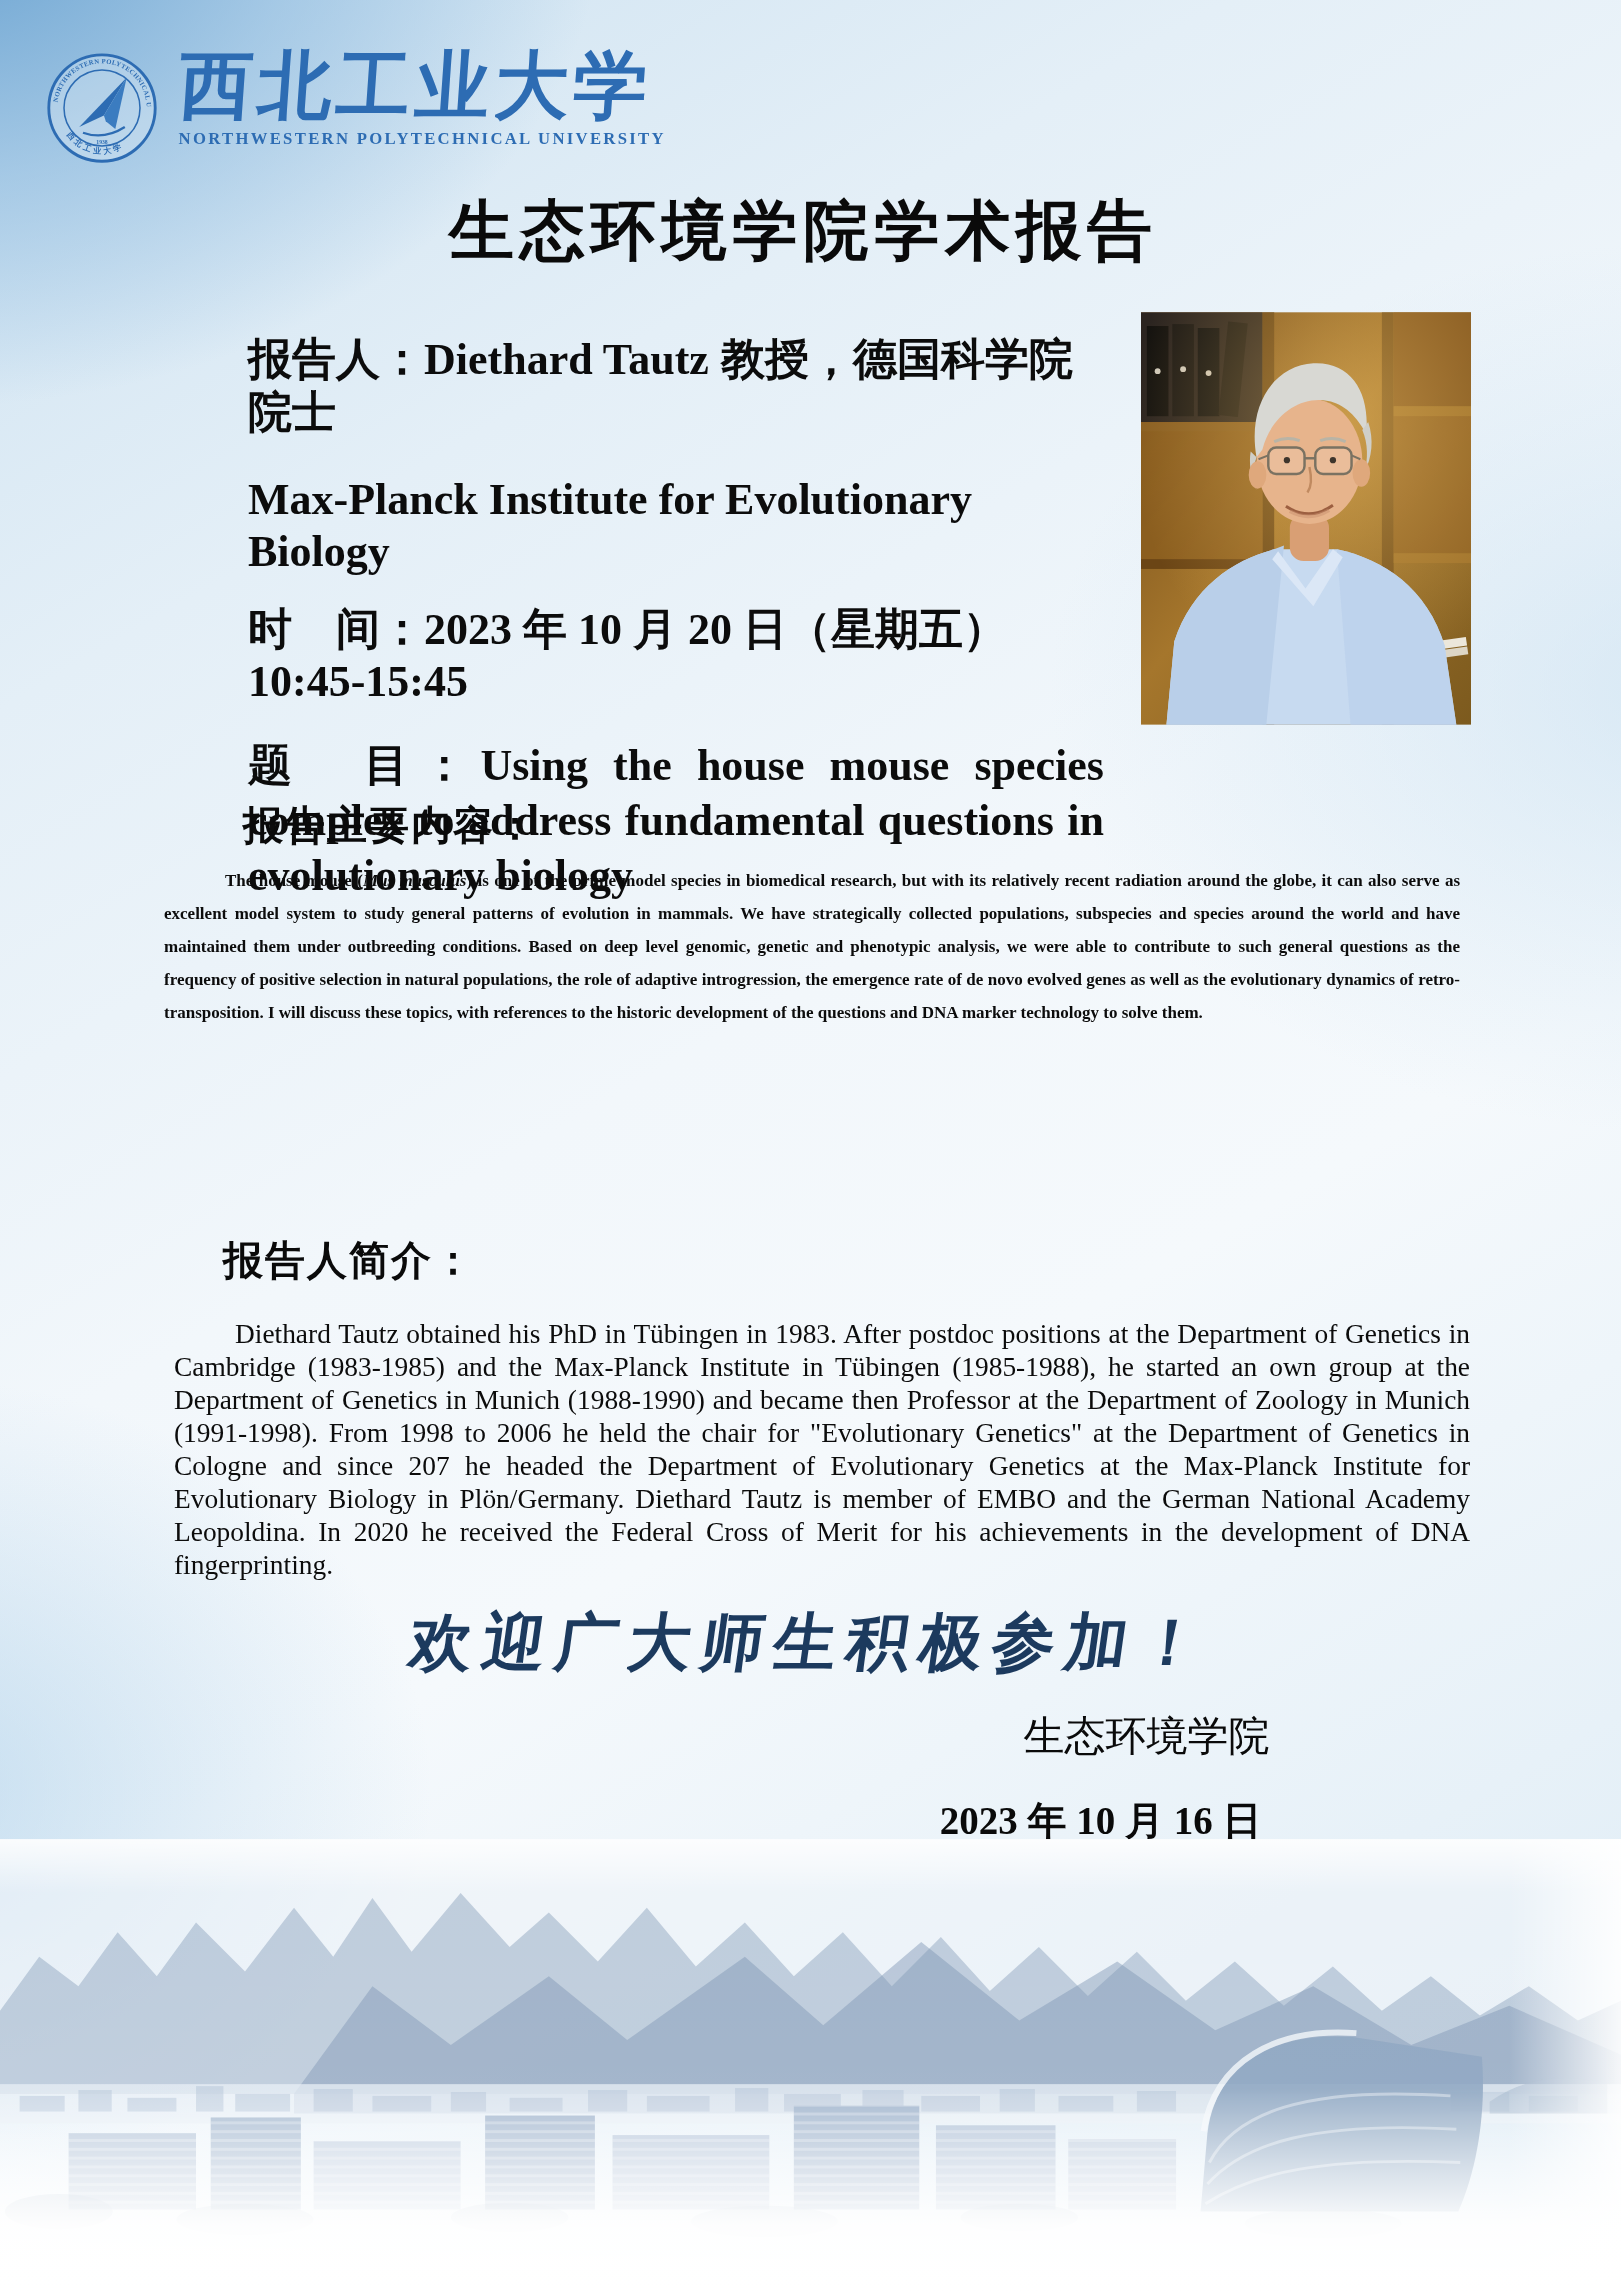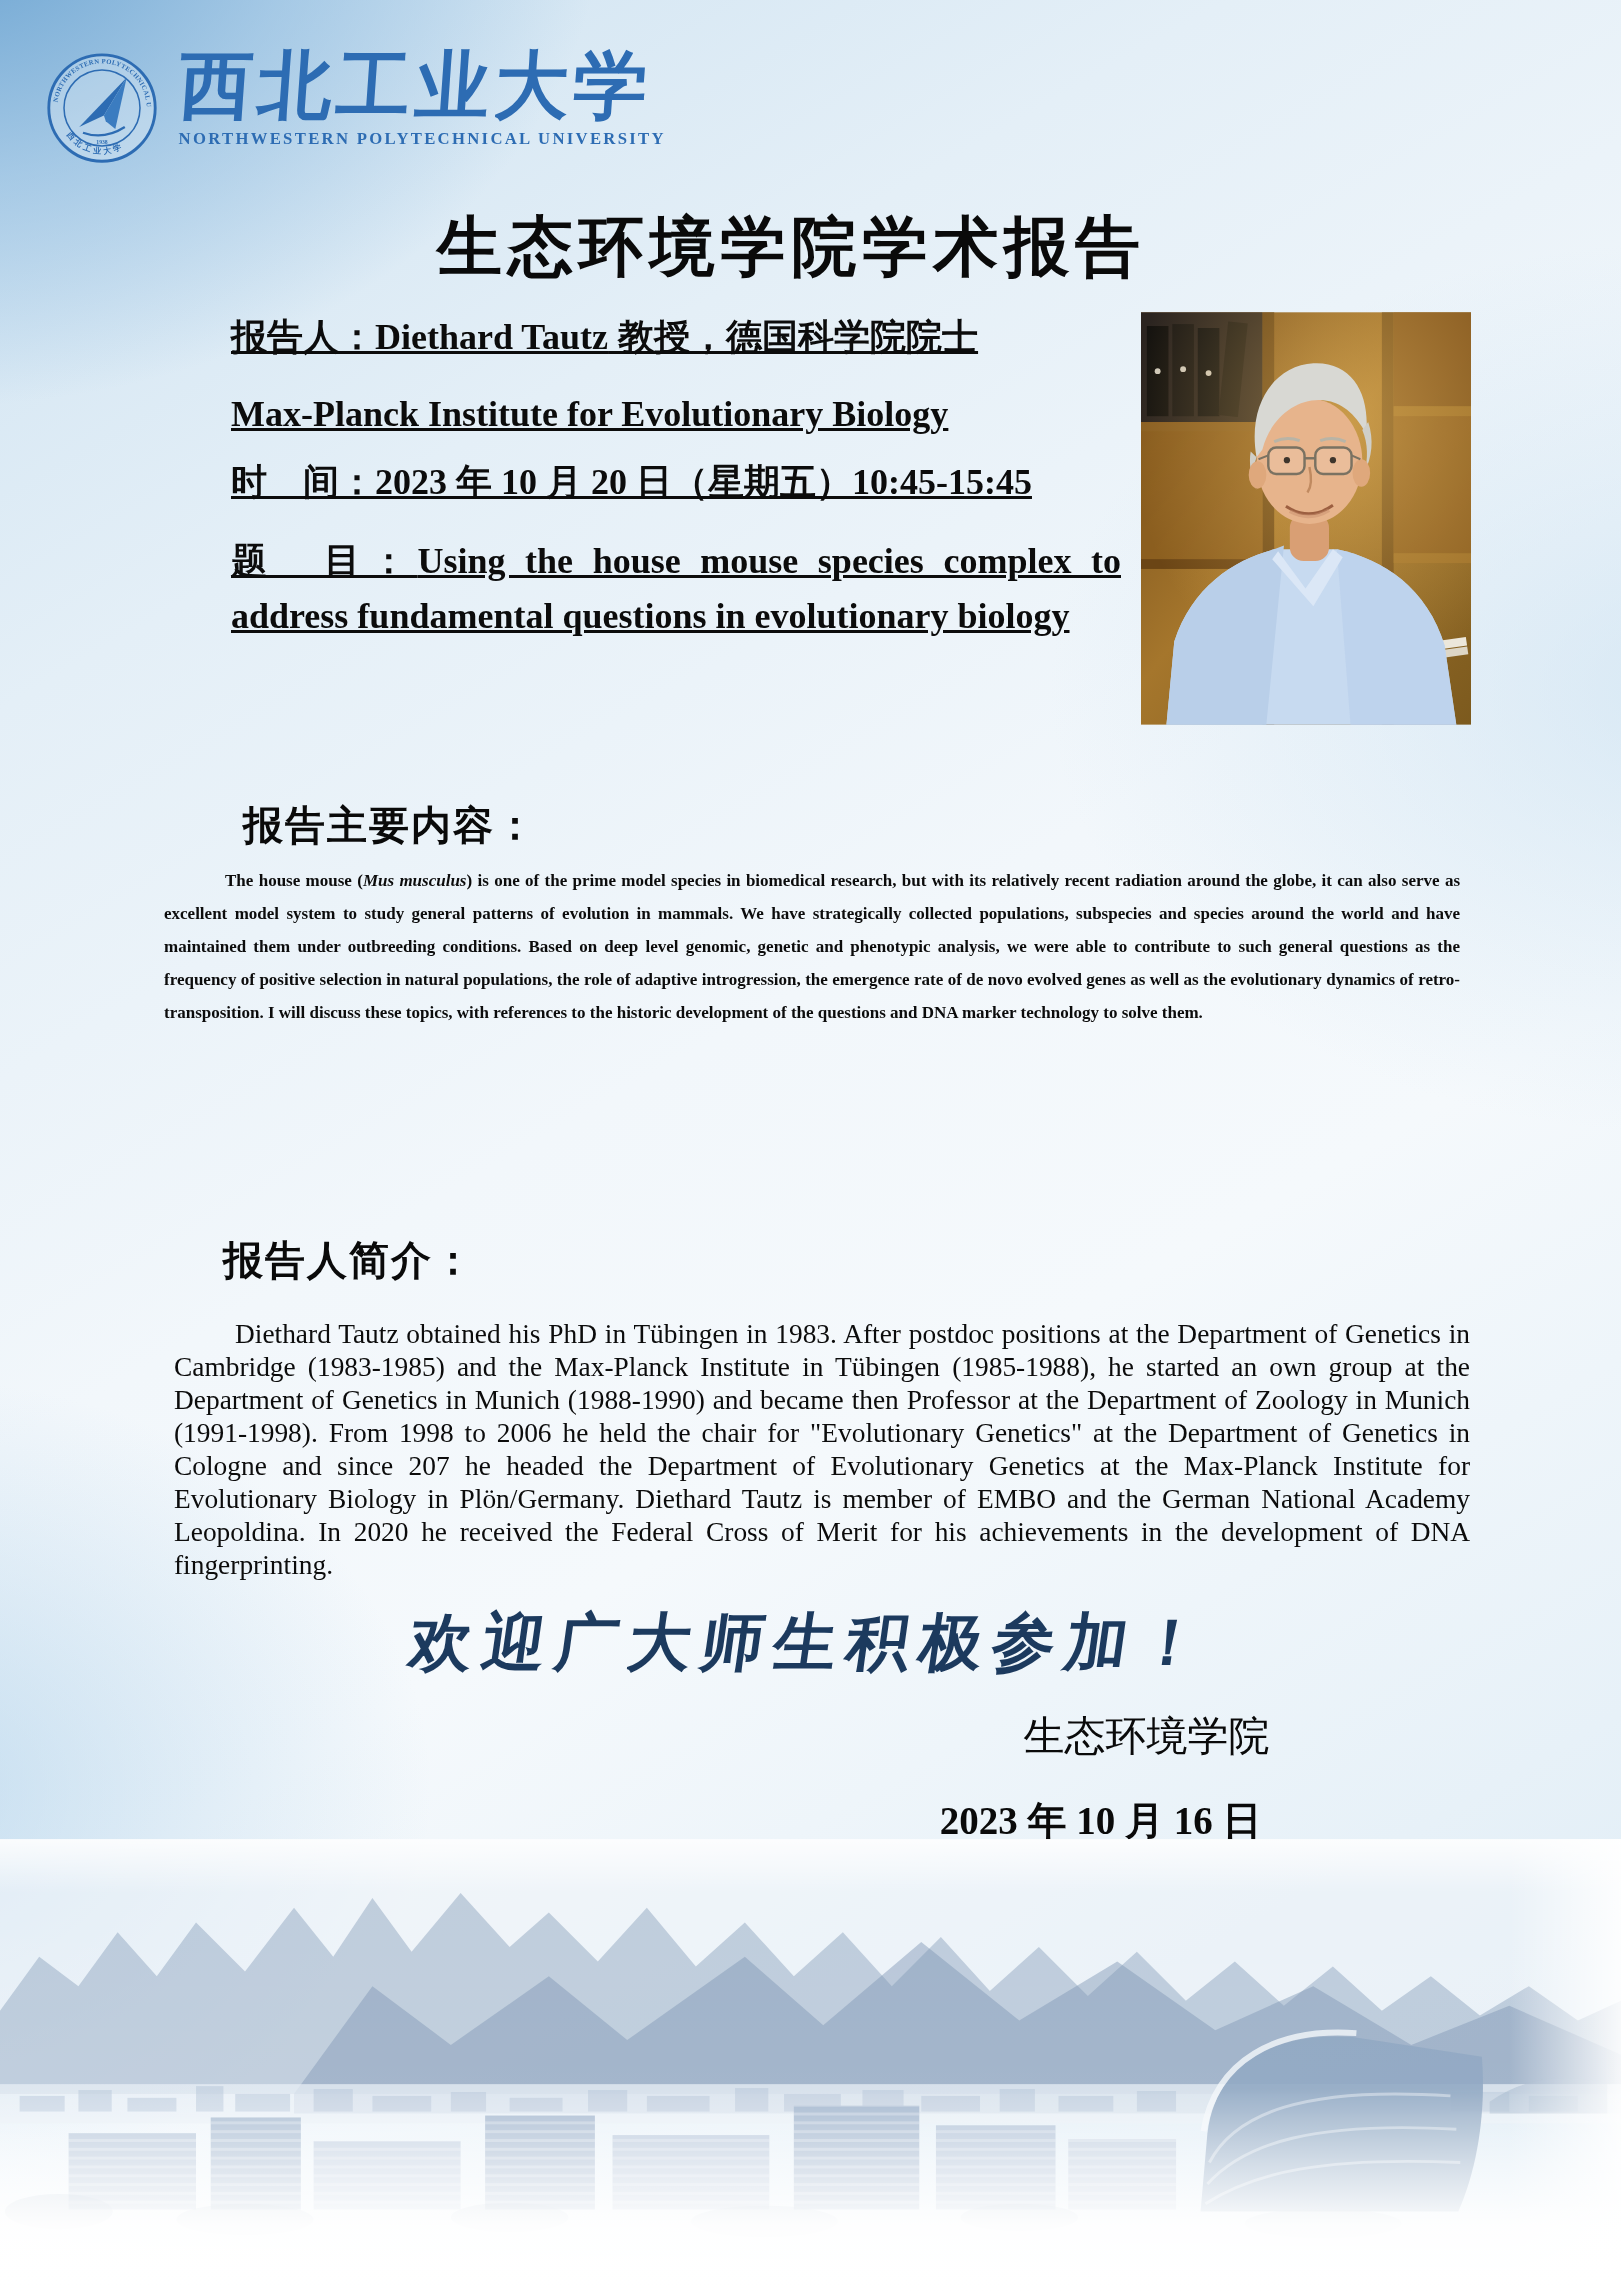--- a/index.html
+++ b/index.html
@@ -11,26 +11,26 @@
       radial-gradient(1078px 804px at -4% -4%, rgba(96,156,205,.95), rgba(128,178,219,.55) 34%, rgba(190,220,240,0) 62%),
       radial-gradient(882px 686px at -6% 78%, rgba(150,195,228,.5), rgba(200,228,245,0) 60%),
       radial-gradient(980px 686px at 104% 30%, rgba(190,218,238,.5), rgba(220,238,250,0) 65%),
       linear-gradient(150deg,#cde2f1 0%,#e4eff7 22%,#f2f7fb 45%,#f5f9fc 60%,#e7f1f8 82%,#dbeaf4 100%);
   }
   .logo-row{position:absolute;top:51px;left:45px;display:flex;align-items:flex-start;}
   .emblem{width:114px;height:114px;flex:0 0 auto;}
   .logo-text{margin-left:19.6px;margin-top:-3.9px;}
   .logo-cn{font-size:74px;line-height:1.08;font-weight:bold;color:#2d6cb3;letter-spacing:4.9px;transform:skewX(-4deg);}
   .logo-en{margin-top:2px;font-size:16.7px;font-weight:bold;color:#2d6cb3;letter-spacing:2.3px;font-family:"Liberation Serif",serif;}
-  .title{position:absolute;top:186px;left:0;width:1549px;margin:17px;text-align:center;
-    font-size:65px;font-weight:900;letter-spacing:5.9px;color:#0a0a0a;}
+  .title{position:absolute;top:186px;left:0;width:1549px;margin:1px;text-align:center;
+    font-size:65px;font-weight:900;letter-spacing:5.9px;color:#0a0a0a;padding-left:28px;}
   .photo{position:absolute;left:1141px;top:312px;width:330px;height:413px;margin:0;}
   .photo svg{width:100%;height:100%;display:block;}
   .info{position:absolute;left:231px;top:316px;width:890px;}
-  .info p{margin:0;line-height:1.18;font-size:36px;text-decoration:underline;}
+  .info p{margin:17px;line-height:1.18;font-size:44px;}
   .zh{font-family:"Liberation Sans","DejaVu Sans",sans-serif;font-weight:bold;}
   .en{font-family:"Liberation Serif","DejaVu Serif",serif;font-weight:bold;}
   .mixed{font-family:"Liberation Serif","DejaVu Serif",serif;font-weight:bold;}
   .l2{margin-top:35px !important;}
   .l3{margin-top:25.5px !important;}
   .l4{margin-top:47px !important;}
   .topic{margin-top:29px !important;line-height:55px !important;text-align:justify;}
   .h-sec{position:absolute;left:223px;margin:0;font-size:40px;letter-spacing:2px;
     font-family:"Liberation Sans","DejaVu Sans",sans-serif;font-weight:bold;color:#0a0a0a;}
   .h-abstract{top:798px;margin-left:20px;}

